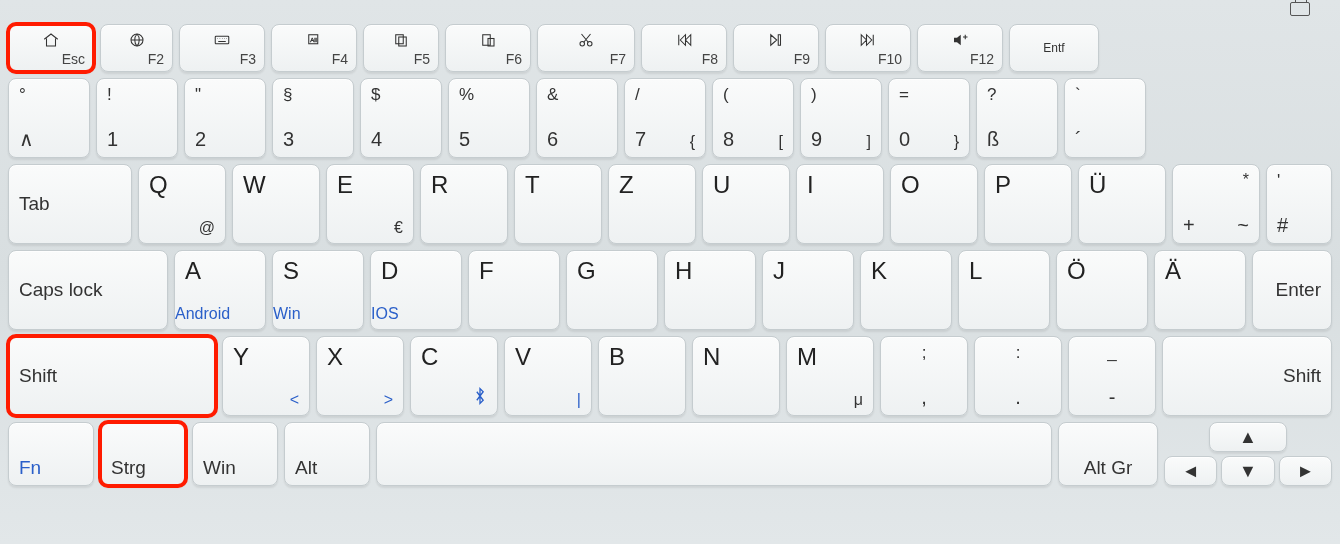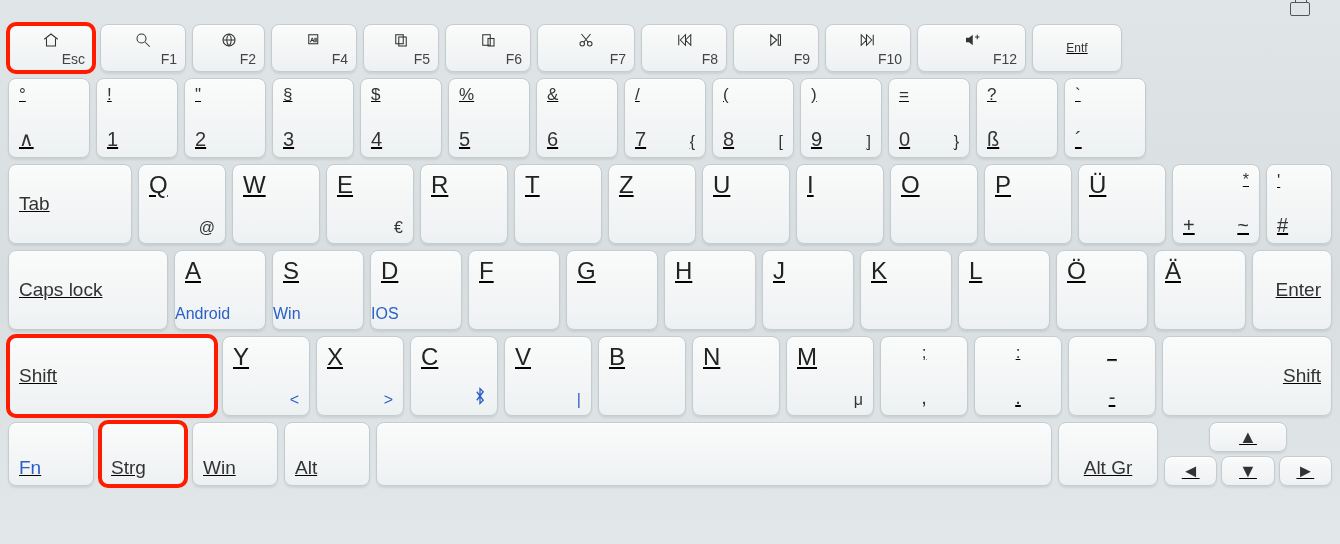--- a/index.html
+++ b/index.html
@@ -26,21 +26,20 @@
     top: -5px; left: 4px;
     width: 10px; height: 4px;
     border: 1px solid #555;
     border-bottom: none;
   }
   .kb {
     position: absolute;
     top: 24px;
     left: 8px;
     right: 8px;
-    text-decoration: underline;
   }
   .row {
     display: flex;
     gap: 6px;
     margin-bottom: 6px;
   }
   .key {
     background: linear-gradient(180deg, #fafbfb 0%, #eef1f2 100%);
     border: 1px solid #c5cccf;
     border-radius: 8px;
@@ -116,37 +115,37 @@
 
   <div class="row fn">
     <div class="key highlight" style="width:86px">
       <div class="fn-icon">
         <svg viewBox="0 0 24 24">
             <path d="M3 11 L12 4 L21 11 M6 10 V20 H18 V10"></path>
           </svg>
       </div>
       <div class="fn-label">Esc</div>
     </div>
-    <div class="key" style="width:86px">
-      <div class="fn-icon">
-          <svg viewBox="0 0 24 24">
-            <circle cx="10" cy="10" r="6"></circle>
-            <path d="M15 15 L21 21"></path>
-          </svg>
-        </div>
-      <div class="fn-label">F1</div>
-    </div>
     <div class="key" style="width:73px">
       <div class="fn-icon">
           <svg viewBox="0 0 24 24">
             <circle cx="12" cy="12" r="8"></circle>
             <path d="M4 12 H20 M12 4 C8 8 8 16 12 20 M12 4 C16 8 16 16 12 20"></path>
           </svg>
         </div>
       <div class="fn-label">F2</div>
+    </div>
+    <div class="key" style="width:86px">
+      <div class="fn-icon">
+          <svg viewBox="0 0 24 24">
+            <rect x="3" y="7" width="18" height="10" rx="1"></rect>
+            <path d="M6 10 H6.5 M9 10 H9.5 M12 10 H12.5 M15 10 H15.5 M18 10 H18.5 M7 14 H17"></path>
+          </svg>
+        </div>
+      <div class="fn-label">F3</div>
     </div>
     <div class="key" style="width:86px">
       <div class="fn-icon">
           <svg viewBox="0 0 24 24">
             <rect x="5" y="5" width="12" height="12"></rect>
             <text x="7" y="14" font-size="8" stroke-width="0.5" fill="#333">All</text>
           </svg>
         </div>
       <div class="fn-label">F4</div>
     </div>
@@ -195,21 +194,21 @@
       <div class="fn-label">F9</div>
     </div>
     <div class="key" style="width:86px">
       <div class="fn-icon">
           <svg viewBox="0 0 24 24" fill="#333" stroke="none">
             <path d="M3 5 L10 12 L3 19 Z M10 5 L17 12 L10 19 Z M19 5 V19"></path>
           </svg>
         </div>
       <div class="fn-label">F10</div>
     </div>
-    <div class="key" style="width:109px">
+    <div class="key" style="width:86px">
       <div class="fn-icon">
           <svg viewBox="0 0 24 24">
             <path d="M4 9 H8 L13 5 V19 L8 15 H4 Z" fill="#333" stroke="none"></path>
             <path d="M16 8 H22 M19 5 V11"></path>
           </svg>
         </div>
       <div class="fn-label">F12</div>
     </div>
     <div class="key" style="width:90px">
       <div class="fn-center">Entf</div>

